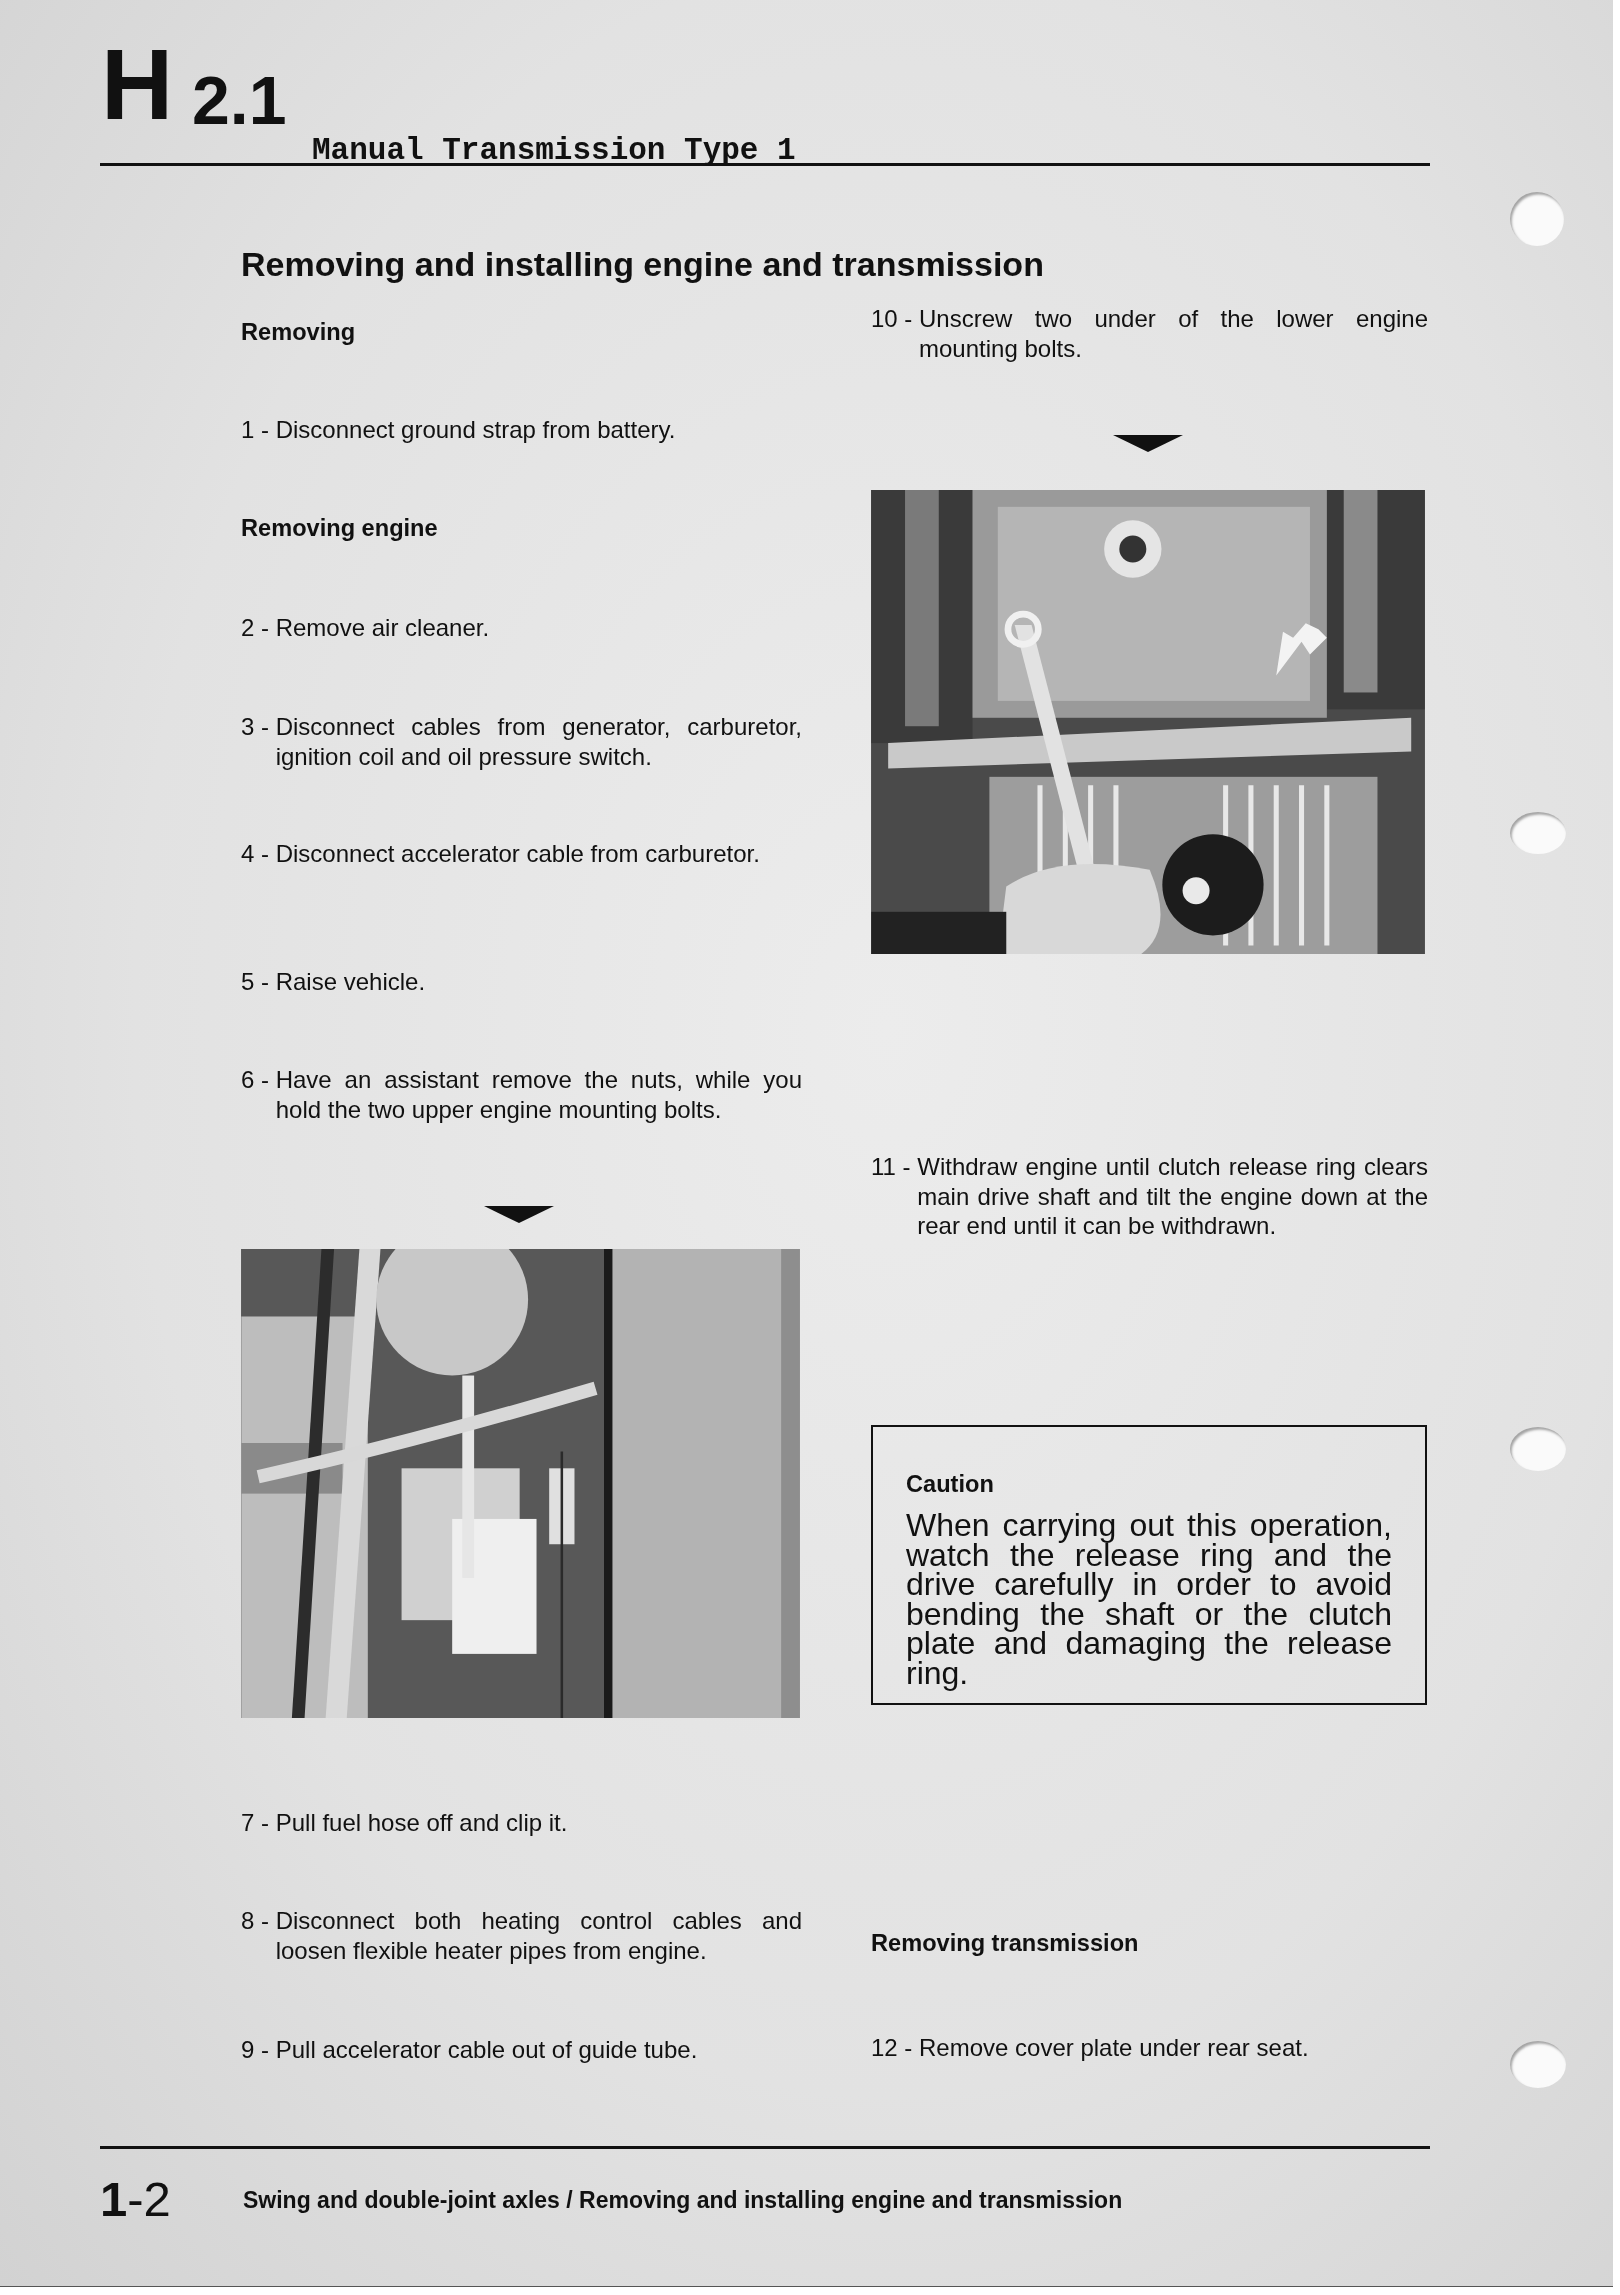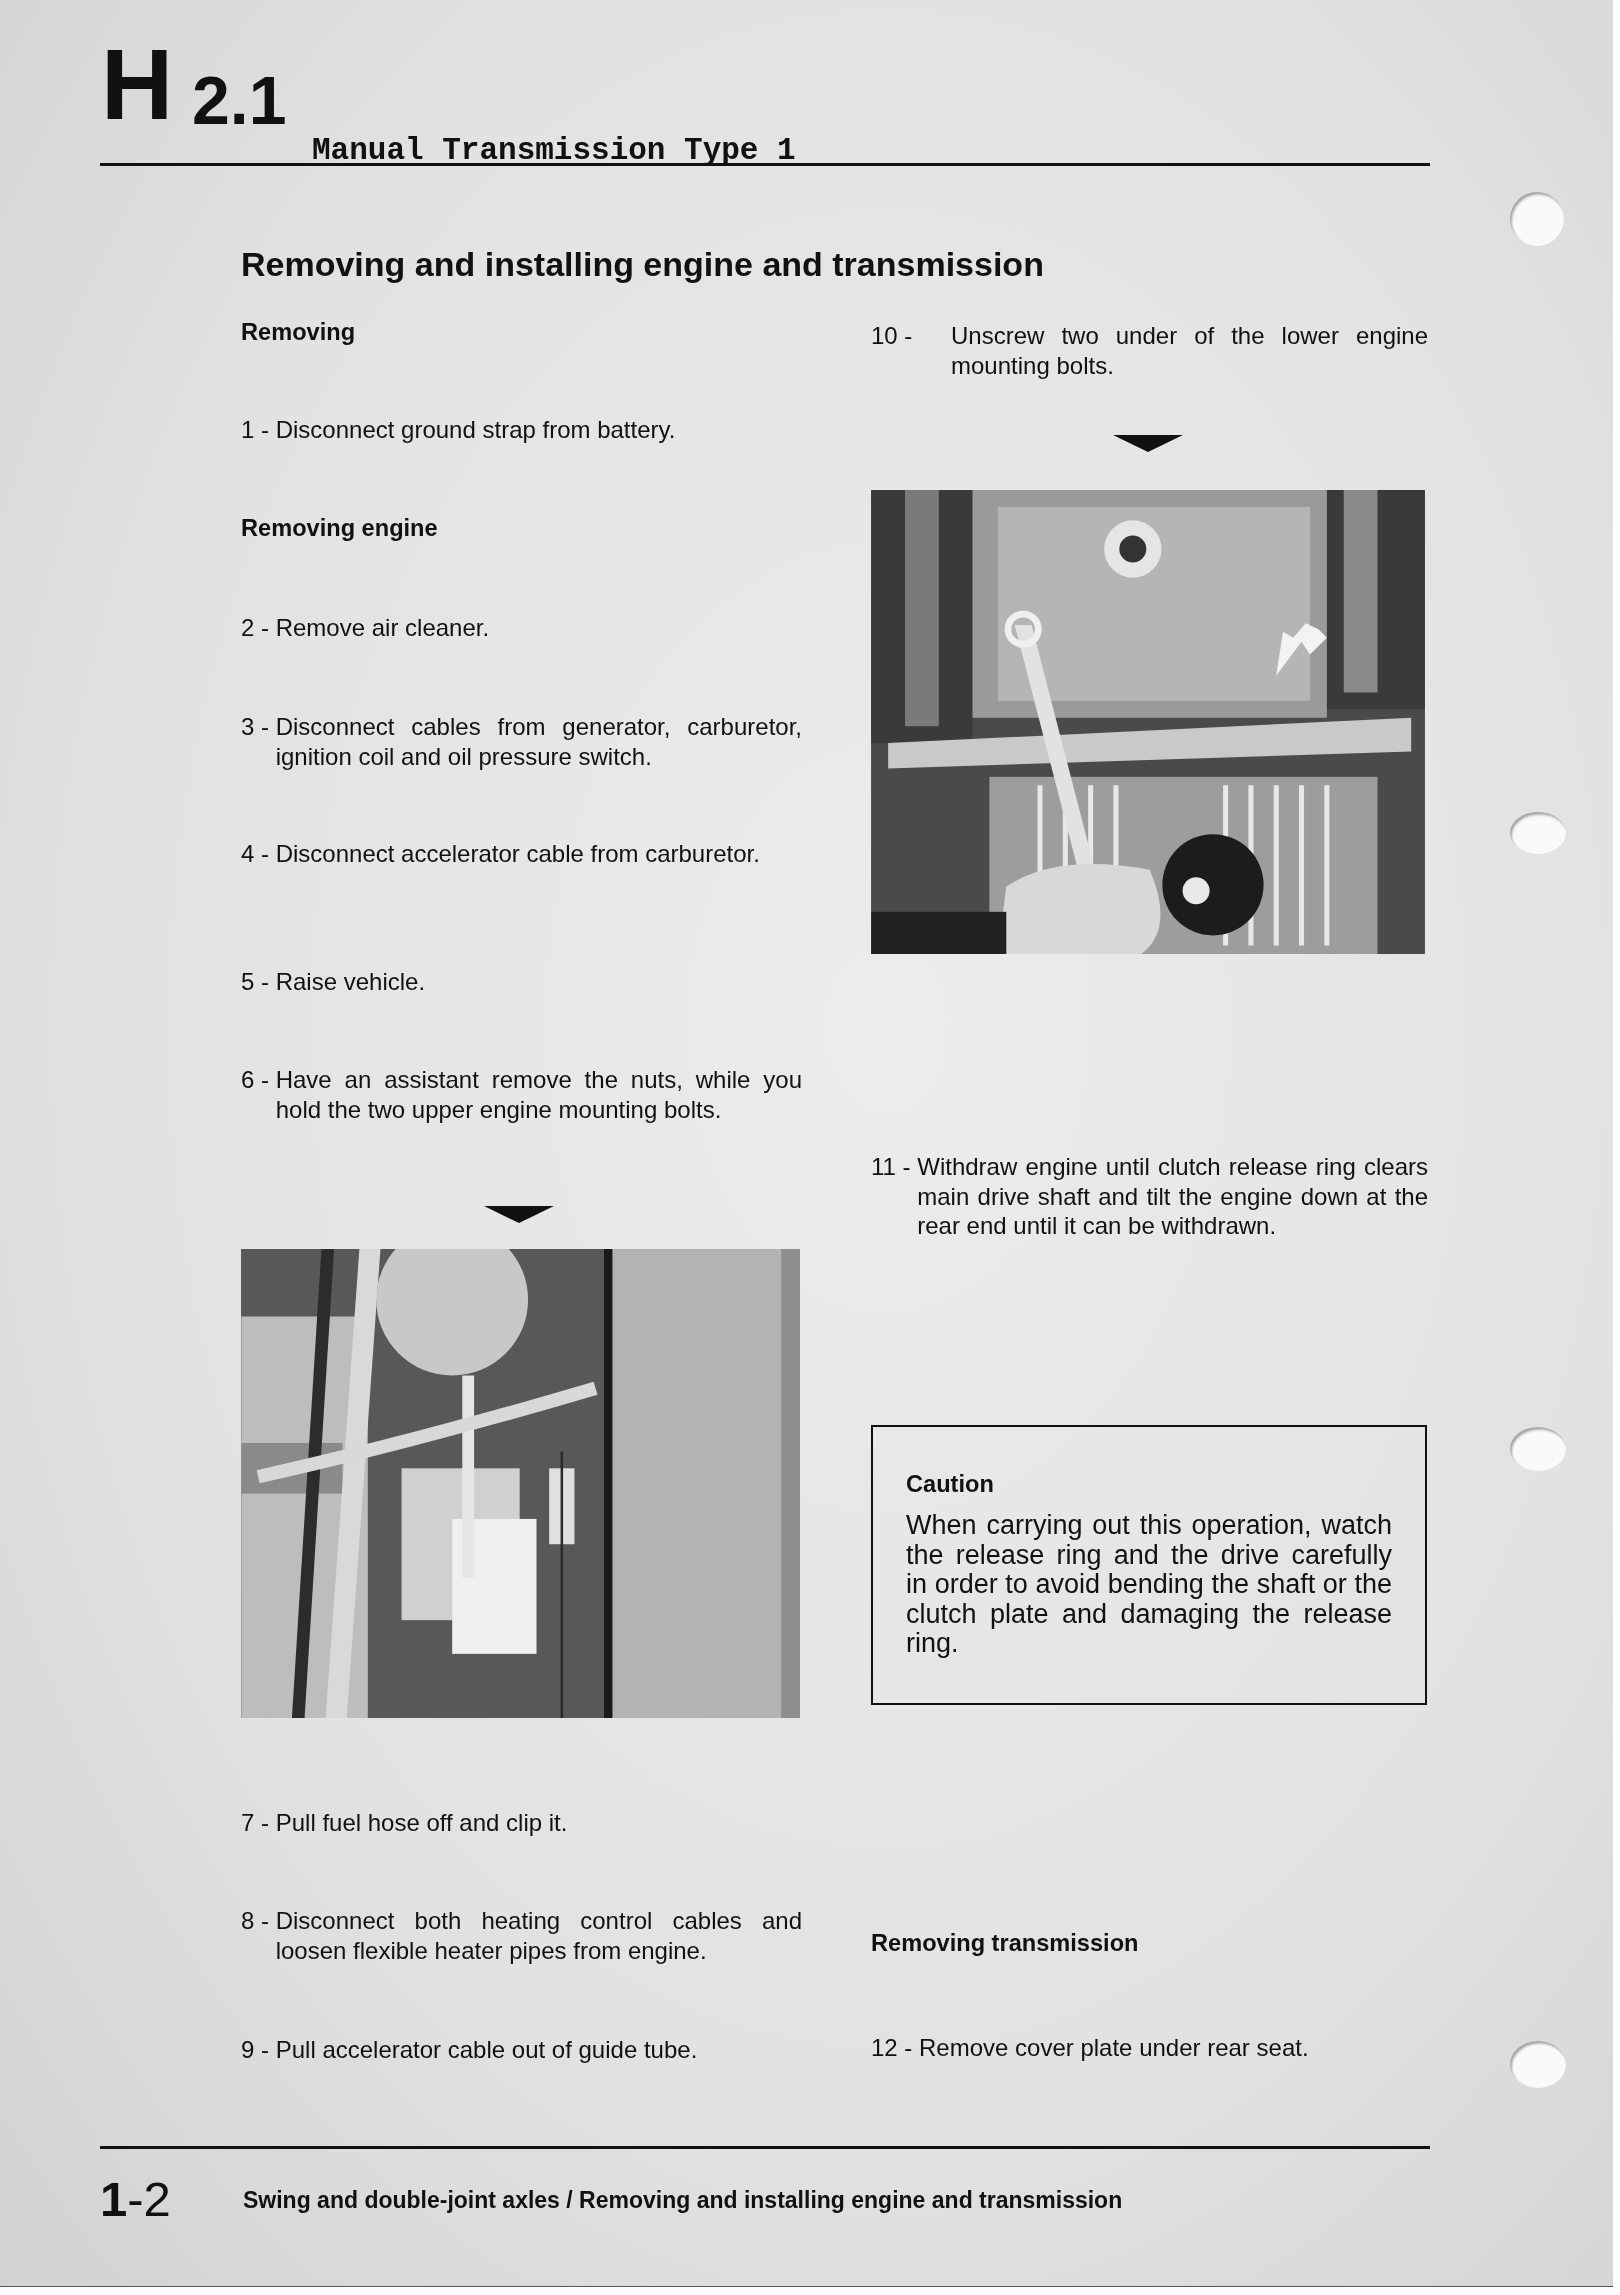--- a/index.html
+++ b/index.html
@@ -29,21 +29,21 @@
   .step .t { flex: 1; }
   .left-col { left: 241px; width: 561px; }
   .right-col { left: 871px; width: 557px; }
   .arrow { width: 0; height: 0; border-left: 35px solid transparent; border-right: 35px solid transparent; border-top: 17px solid #111; }
   .photo { background: #6a6a6a; overflow: hidden; }
   .caution {
     left: 871px; top: 1425px; width: 556px; height: 280px;
     border: 2.5px solid #111; box-sizing: border-box;
   }
   .caution-title { position: absolute; left: 33px; top: 44px; font-size: 23.6px; font-weight: bold; text-align: center; }
-  .caution-body { position: absolute; left: 33px; top: 84px; width: 486px; font-size: 27px; line-height: 29.5px; text-align: justify; }
+  .caution-body { position: absolute; left: 33px; top: 84px; width: 486px; font-size: 32px; line-height: 29.5px; text-align: justify; }
   .foot-num { left: 100px; top: 2175px; font-size: 49px; font-weight: bold; line-height: 1; }
   .foot-num .d { font-weight: normal; }
   .foot-text { left: 243px; top: 2187px; font-size: 23px; font-weight: bold; }
   .hole {
     width: 54px; height: 54px; border-radius: 50%; background: #fafafa;
     box-shadow: inset 1.7px 2.5px 2.5px rgba(0,0,0,0.35);
   }
 </style>
 </head>
 <body>
@@ -121,21 +121,21 @@
   <div class="abs step left-col" style="top:1906px;">
     <span class="n">8 - </span>
     <span class="t">Disconnect both heating control cables and loosen flexible heater pipes from engine.</span>
   </div>
 
   <div class="abs step left-col" style="top:2035px;">
     <span class="n">9 - </span>
     <span class="t">Pull accelerator cable out of guide tube.</span>
   </div>
 
-  <div class="abs step right-col" style="top:321px;gap:32px;">
+  <div class="abs step right-col" style="top:304px;">
     <span class="n">10 - </span>
     <span class="t">Unscrew two under of the lower engine mounting bolts.</span>
   </div>
 
   <div class="abs arrow" style="left:1113px; top:435px;"></div>
 
   <div class="abs photo" style="left:871px; top:490px; width:554px; height:464px;">
     <svg width="554" height="464" viewBox="0 0 656 550">
       <rect x="0" y="0" width="656" height="550" fill="#4a4a4a"></rect>
       <rect x="0" y="0" width="120" height="300" fill="#3a3a3a"></rect>

